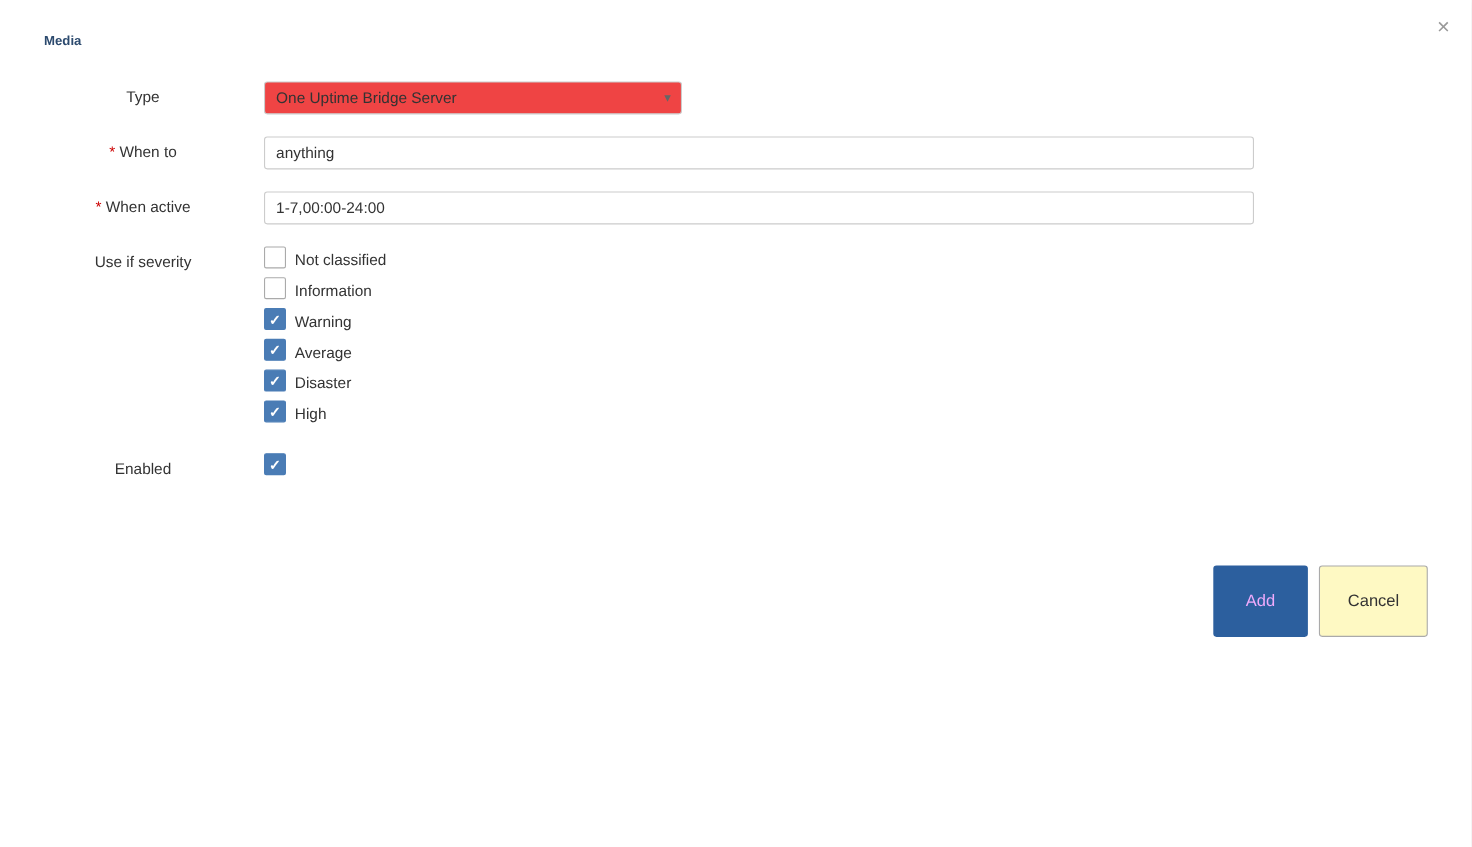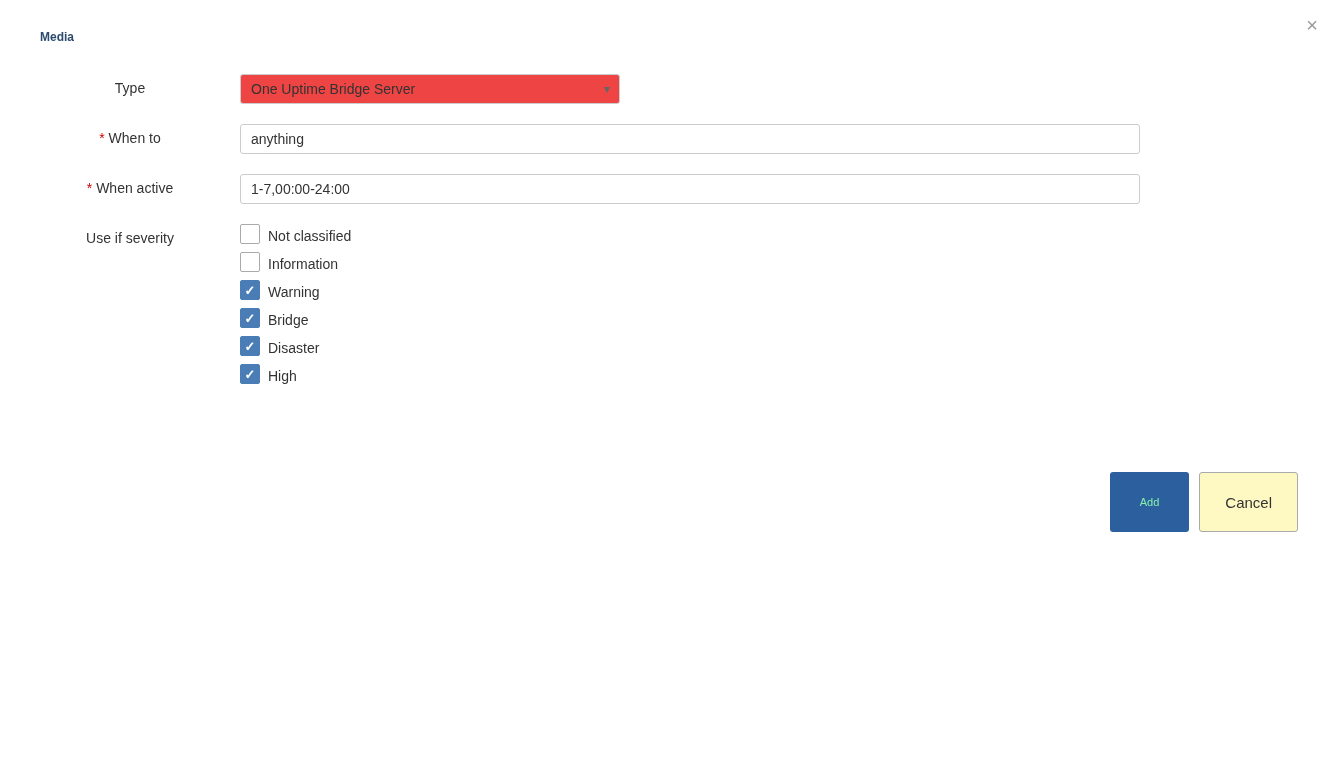--- a/index.html
+++ b/index.html
@@ -161,24 +161,24 @@
 
     .footer-buttons {
       display: flex;
       justify-content: flex-end;
       gap: 10px;
       margin-top: 60px;
     }
 
     .btn-add {
       background: #2c5f9e;
-      color: #86efac;
+      color: #f0abfc;
       border: none;
       padding: 24px 30px;
-      font-size: 11px;
+      font-size: 15px;
       border-radius: 3px;
       cursor: pointer;
     }
 
     .btn-cancel {
       background: #fef9c3;
       color: #333;
       border: 1px solid #aaa;
       padding: 10px 25px;
       font-size: 15px;
@@ -240,37 +240,43 @@
             <label>Information</label>
           </div>
 
           <div class="severity-item">
             <div class="checkbox-custom checked"></div>
             <label>Warning</label>
           </div>
 
           <div class="severity-item">
             <div class="checkbox-custom checked"></div>
-            <label>Bridge</label>
+            <label>Average</label>
           </div>
 
           <div class="severity-item">
             <div class="checkbox-custom checked"></div>
             <label>Disaster</label>
           </div>
 
           <div class="severity-item">
             <div class="checkbox-custom checked"></div>
             <label>High</label>
           </div>
 
         </div>
       </div>
     </div>
 
+    <div class="form-row">
+      <div class="form-label">Enabled</div>
+      <div class="form-control">
+        <div class="checkbox-custom checked"></div>
+      </div>
+    </div>
 
   </div>
 
   <div class="footer-buttons">
     <button class="btn-add">Add</button>
     <button class="btn-cancel">Cancel</button>
   </div>
 </div>
 
 </body></html>

